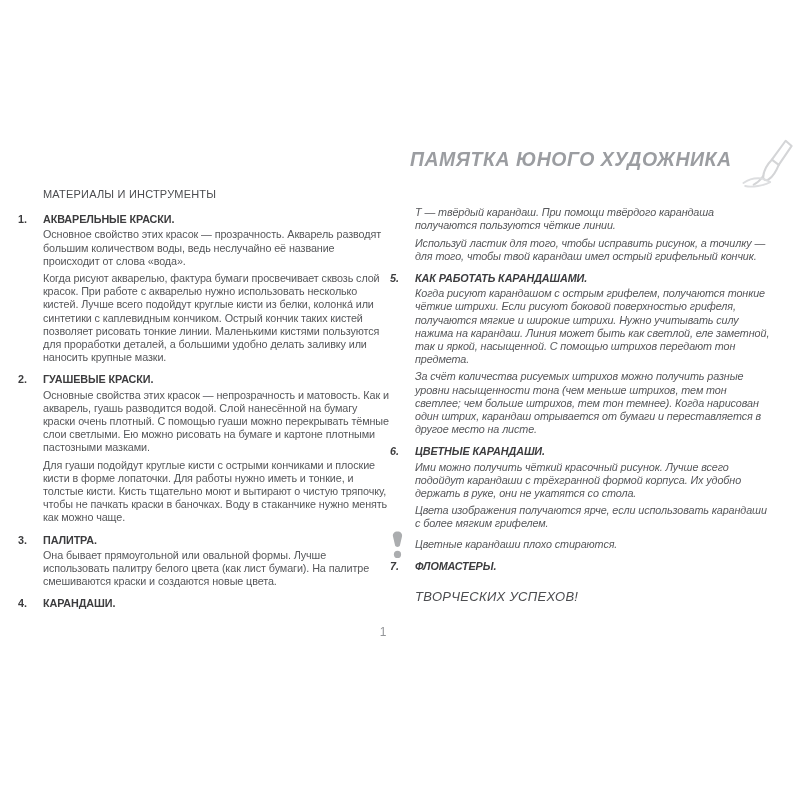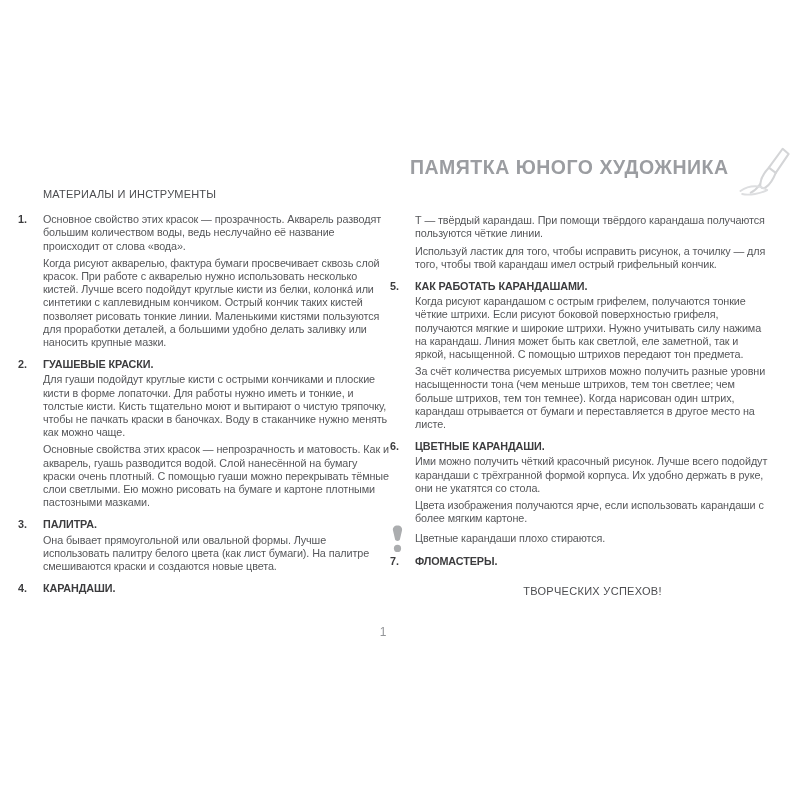--- a/index.html
+++ b/index.html
@@ -6,21 +6,21 @@
   .page{
     position:relative;
     width:800px;height:800px;
     background:#ffffff;
     overflow:hidden;
     font-family:"Liberation Sans","DejaVu Sans",sans-serif;
     color:#56575a;
   }
   .col{position:absolute;font-size:10.8px;line-height:13.2px;letter-spacing:-0.1px;}
   .col-left{left:18px;top:188px;width:373px;}
-  .col-right{left:390px;top:156px;width:380px;}
+  .col-right{left:390px;top:148px;width:380px;font-style:italic;}
 
   .materials-heading{
     margin:0 0 12px 25px;
     font-size:11px;letter-spacing:0.2px;color:#4c4d50;
   }
 
   .doc-title-row{display:flex;align-items:flex-start;margin:0 0 13px 20px;}
   .doc-title{
     font-size:19.5px;line-height:22px;font-weight:700;
     letter-spacing:0.5px;color:#9b9da1;white-space:nowrap;
@@ -34,51 +34,51 @@
   p.para{margin:0 0 4px 0;padding:0;}
   p.para:last-child{margin-bottom:0;}
 
   .indent{margin-left:25px;margin-bottom:9px;}
 
   .note{position:relative;margin-top:7px;}
   .excl{position:absolute;left:-24px;top:-7px;width:13px;height:28px;}
 
   .closing{
     margin:15px 0 0 25px;
-    text-align:center;
-    font-size:11px;letter-spacing:0.3px;color:#4c4d50;
+    font-size:13px;letter-spacing:0.3px;color:#4c4d50;
   }
 
   .page-number{
     position:absolute;left:366px;top:625px;width:34px;
     text-align:center;font-size:12px;color:#939598;
   }
 </style>
 </head>
 <body>
 
 <div class="page">
 
   <div class="col col-left">
     <div class="materials-heading">МАТЕРИАЛЫ И ИНСТРУМЕНТЫ</div>
 
     <div class="sec">
       <div class="sec-num">1.</div>
       <div class="sec-body">
+        <div class="sec-title">АКВАРЕЛЬНЫЕ КРАСКИ.</div>
         <p class="para">Основное свойство этих красок — прозрачность. Акварель разводят большим количеством воды, ведь неслучайно её название происходит от слова «вода».</p>
         <p class="para">Когда рисуют акварелью, фактура бумаги просвечивает сквозь слой красок. При работе с акварелью нужно использовать несколько кистей. Лучше всего подойдут круглые кисти из белки, колонка́ или синтетики с каплевидным кончиком. Острый кончик таких кистей позволяет рисовать тонкие линии. Маленькими кистями пользуются для проработки деталей, а большими удобно делать заливку или наносить крупные мазки.</p>
       </div>
     </div>
 
     <div class="sec">
       <div class="sec-num">2.</div>
       <div class="sec-body">
         <div class="sec-title">ГУАШЕВЫЕ КРАСКИ.</div>
+        <p class="para">Основные свойства этих красок — непрозрачность и матовость. Как и акварель, гуашь разводится водой. Слой нанесённой на бумагу краски очень плотный. С помощью гуаши можно перекрывать тёмные слои светлыми. Ею можно рисовать на бумаге и картоне плотными пастозными мазками.</p>
         <p class="para">Для гуаши подойдут круглые кисти с острыми кончиками и плоские кисти в форме лопаточки. Для работы нужно иметь и тонкие, и толстые кисти. Кисть тщательно моют и вытирают о чистую тряпочку, чтобы не пачкать краски в баночках. Воду в стаканчике нужно менять как можно чаще.</p>
-        <p class="para">Основные свойства этих красок — непрозрачность и матовость. Как и акварель, гуашь разводится водой. Слой нанесённой на бумагу краски очень плотный. С помощью гуаши можно перекрывать тёмные слои светлыми. Ею можно рисовать на бумаге и картоне плотными пастозными мазками.</p>
       </div>
     </div>
 
     <div class="sec">
       <div class="sec-num">3.</div>
       <div class="sec-body">
         <div class="sec-title">ПАЛИТРА.</div>
         <p class="para">Она бывает прямоугольной или овальной формы. Лучше использовать палитру белого цвета (как лист бумаги). На палитре смешиваются краски и создаются новые цвета.</p>
       </div>
     </div>
@@ -117,21 +117,21 @@
         <p class="para">Когда рисуют карандашом с острым грифелем, получаются тонкие чёткие штрихи. Если рисуют боковой поверхностью грифеля, получаются мягкие и широкие штрихи. Нужно учитывать силу нажима на карандаш. Линия может быть как светлой, еле заметной, так и яркой, насыщенной. С помощью штрихов передают тон предмета.</p>
         <p class="para">За счёт количества рисуемых штрихов можно получить разные уровни насыщенности тона (чем меньше штрихов, тем тон светлее; чем больше штрихов, тем тон темнее). Когда нарисован один штрих, карандаш отрывается от бумаги и переставляется в другое место на листе.</p>
       </div>
     </div>
 
     <div class="sec">
       <div class="sec-num">6.</div>
       <div class="sec-body">
         <div class="sec-title">ЦВЕТНЫЕ КАРАНДАШИ.</div>
         <p class="para">Ими можно получить чёткий красочный рисунок. Лучше всего подойдут карандаши с трёхгранной формой корпуса. Их удобно держать в руке, они не укатятся со стола.</p>
-        <p class="para">Цвета изображения получаются ярче, если использовать карандаши с более мягким картоне.</p>
+        <p class="para">Цвета изображения получаются ярче, если использовать карандаши с более мягким грифелем.</p>
         <div class="note">
           <span class="excl">
             <svg width="13" height="28" viewBox="0 0 13 28" fill="none">
               <path d="M6.5,0.5 C9.6,0.5 11.6,2.6 11,5.6 L8.9,14.6 C8.5,16.4 4.5,16.4 4.1,14.6 L2,5.6 C1.4,2.6 3.4,0.5 6.5,0.5 Z" fill="#abadaf"></path>
               <circle cx="6.5" cy="23.4" r="3.6" fill="#abadaf"></circle>
             </svg>
           </span>
           <p class="para">Цветные карандаши плохо стираются.</p>
         </div>
       </div>

